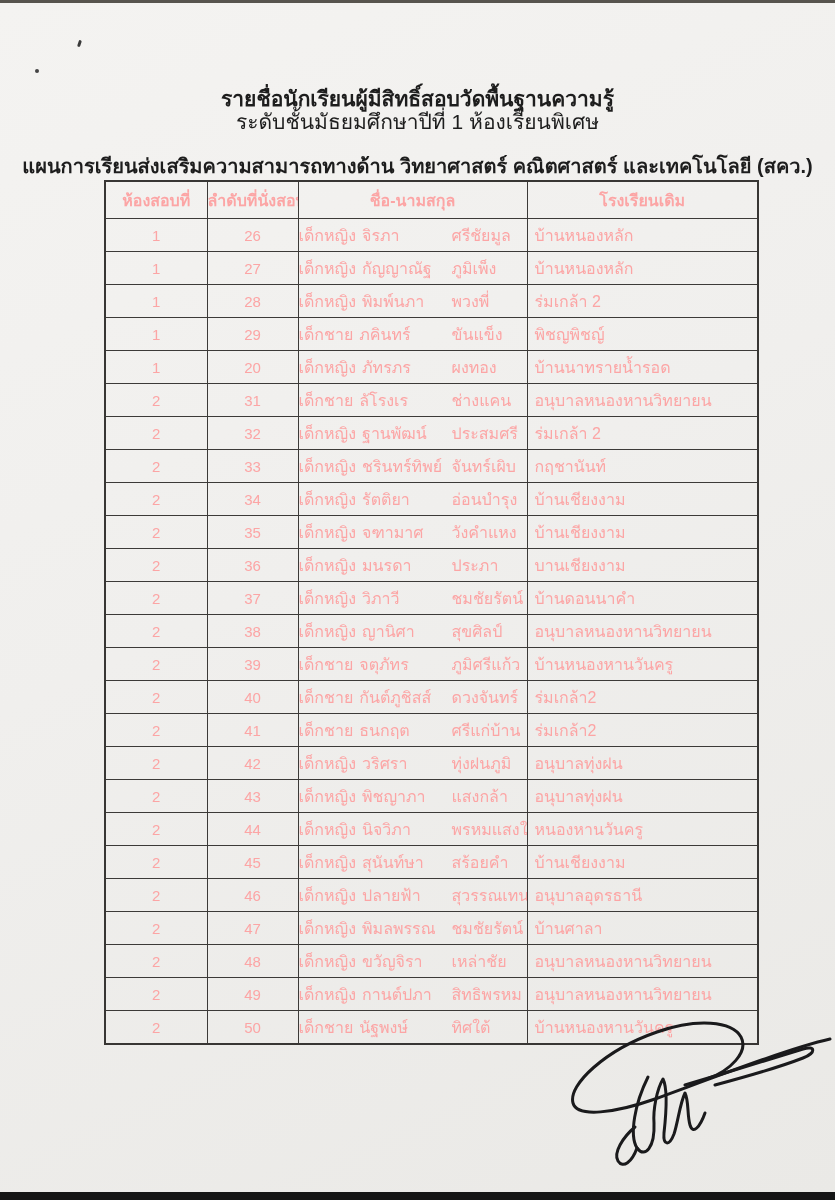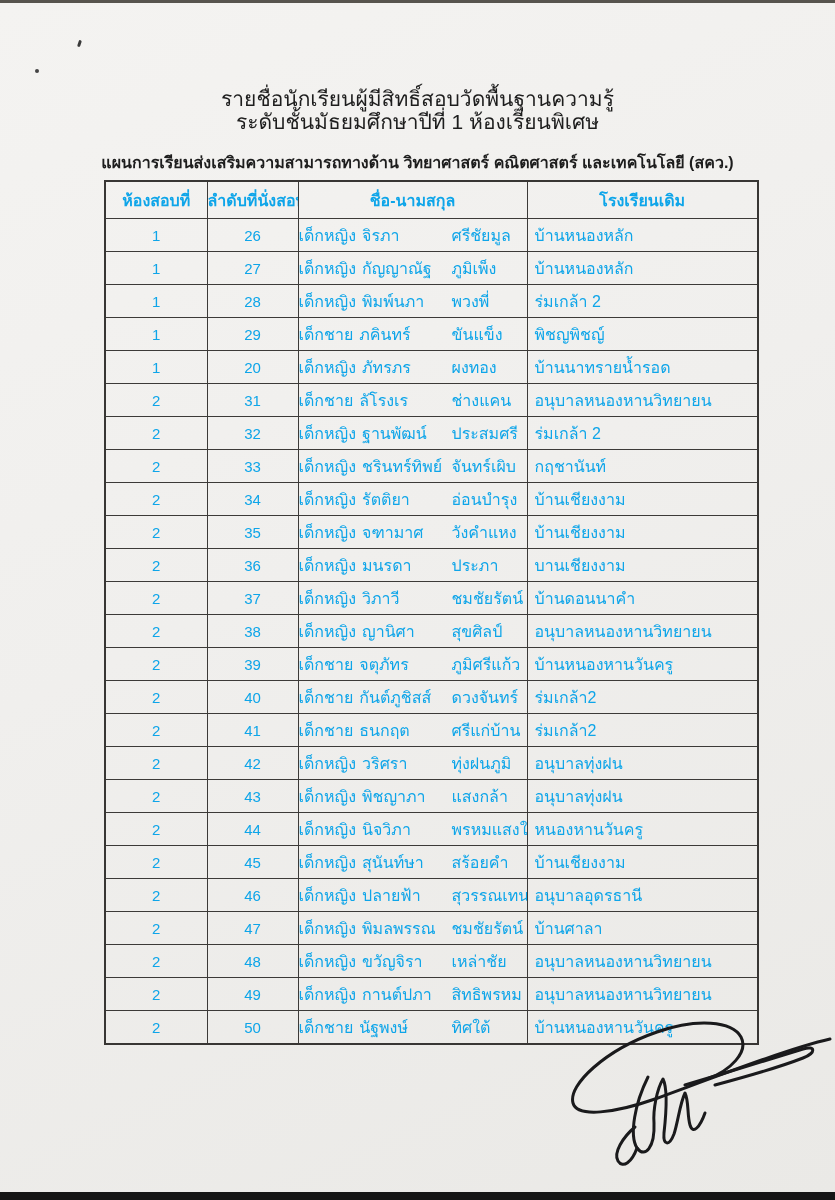--- a/index.html
+++ b/index.html
@@ -11,28 +11,28 @@
   .paper{
     position:absolute;left:0;top:3px;width:835px;height:1189px;
     background:linear-gradient(155deg,#f4f3f1 0%,#f0efed 45%,#eae9e6 100%);
   }
   .edge-top{position:absolute;left:0;top:0;width:835px;height:3px;background:#57544e;}
   .edge-bottom{position:absolute;left:0;top:1192px;width:835px;height:8px;background:#151515;}
   .speck1{position:absolute;left:78px;top:40px;width:3px;height:7px;background:#3a3a3a;border-radius:2px;transform:rotate(18deg);}
   .speck2{position:absolute;left:35px;top:69px;width:4px;height:4px;background:#444;border-radius:50%;}
 
   .title-block{position:absolute;left:0;top:0;width:835px;text-align:center;color:#1d1d1d;}
-  .title-1{position:absolute;left:0;width:100%;top:82px;font-size:21px;font-weight:normal;}
+  .title-1{position:absolute;left:0;width:100%;top:82px;font-size:21px;font-weight:bold;}
   .title-2{position:absolute;left:0;width:100%;top:105px;font-size:21px;font-weight:normal;}
-  .title-3{position:absolute;left:0;width:100%;top:150px;font-size:16px;font-weight:bold;}
+  .title-3{position:absolute;left:0;width:100%;top:150px;font-size:20px;font-weight:bold;}
 
   table.list{
     position:absolute;left:104px;top:180px;width:653px;
     border-collapse:collapse;table-layout:fixed;
-    color:#0ea5e9;
+    color:#fca5a5;
   }
   table.list th,table.list td{
     border:1px solid #3c3a38;
     padding:0;vertical-align:middle;
     overflow:hidden;white-space:nowrap;
   }
   table.list{border:2px solid #383634;}
   table.list thead th{
     height:36px;font-size:16px;font-weight:bold;text-align:center;
   }

